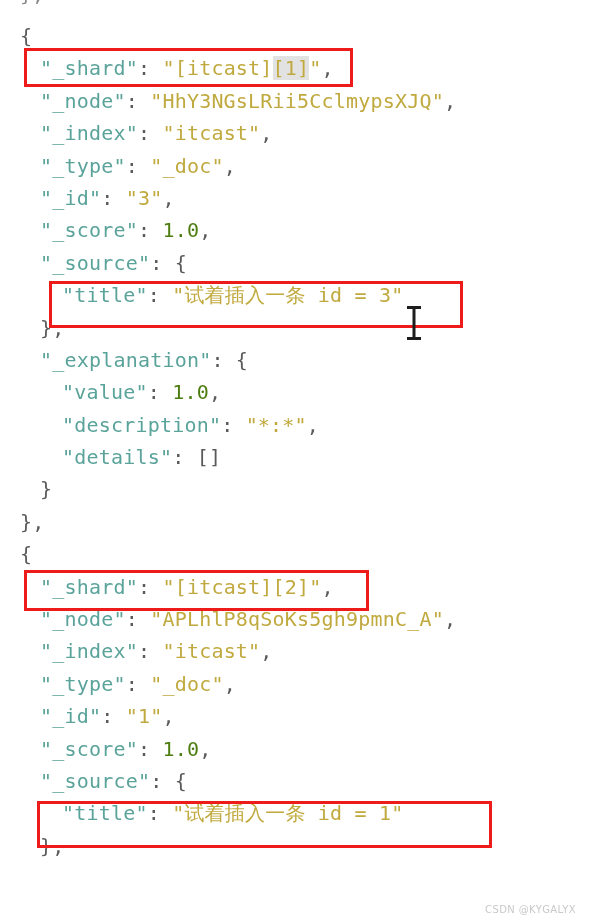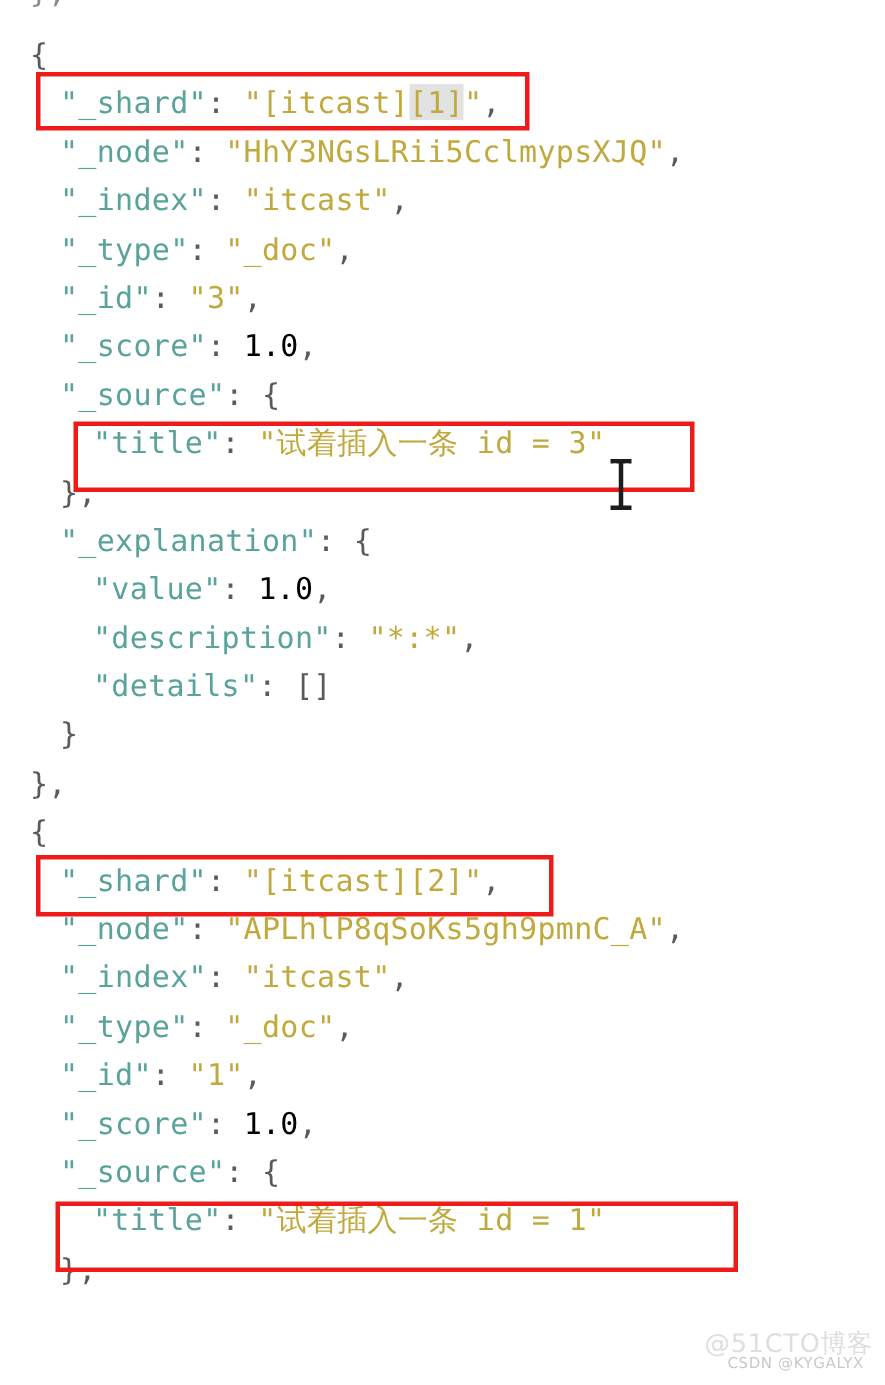--- a/index.html
+++ b/index.html
@@ -34,21 +34,21 @@
     white-space: pre;
   }
   .ind1 { padding-left: 20px; }
   .ind2 { padding-left: 40px; }
   .ind3 { padding-left: 62px; }
 
   
   .pn   { color: #5a5a5a; }                 
   .key  { color: #5aa39a; }                 
   .str  { color: #c0a93e; }                 
-  .num  { color: #000000; margin-top: 28px; }                 
+  .num  { color: #4d7c0f; margin-top: 28px; }                 
   .sel  { background: #e2e2e2; }            
 
   
   .clipped {
     position: absolute;
     left: 20px;
     top: -18px;
     color: #8a8a8a;
     font-size: 20px;
     white-space: pre;
@@ -136,16 +136,15 @@
   <div id="ibeam" style="left: 406px; top: 306px;">
     <svg width="16" height="34" viewBox="0 0 16 34" aria-hidden="true">
       <rect x="1" y="0" width="14" height="3" fill="#1d1d1d"></rect>
       <rect x="6.5" y="2" width="3" height="30" fill="#1d1d1d"></rect>
       <rect x="1" y="31" width="14" height="3" fill="#1d1d1d"></rect>
       <rect x="3" y="3" width="2" height="3" fill="#ffffff"></rect>
       <rect x="11" y="3" width="2" height="3" fill="#ffffff"></rect>
     </svg>
   </div>
 
-  <div class="wm" id="wm-cto">@51CTO博客</div>
   <div class="wm" id="wm-csdn">CSDN @KYGALYX</div>
 
 </div>
 
 </body></html>

